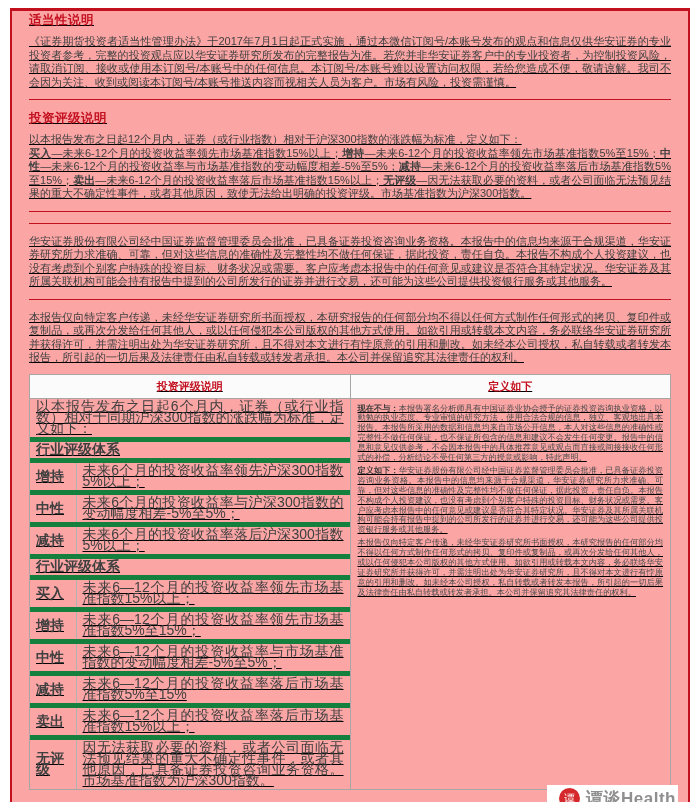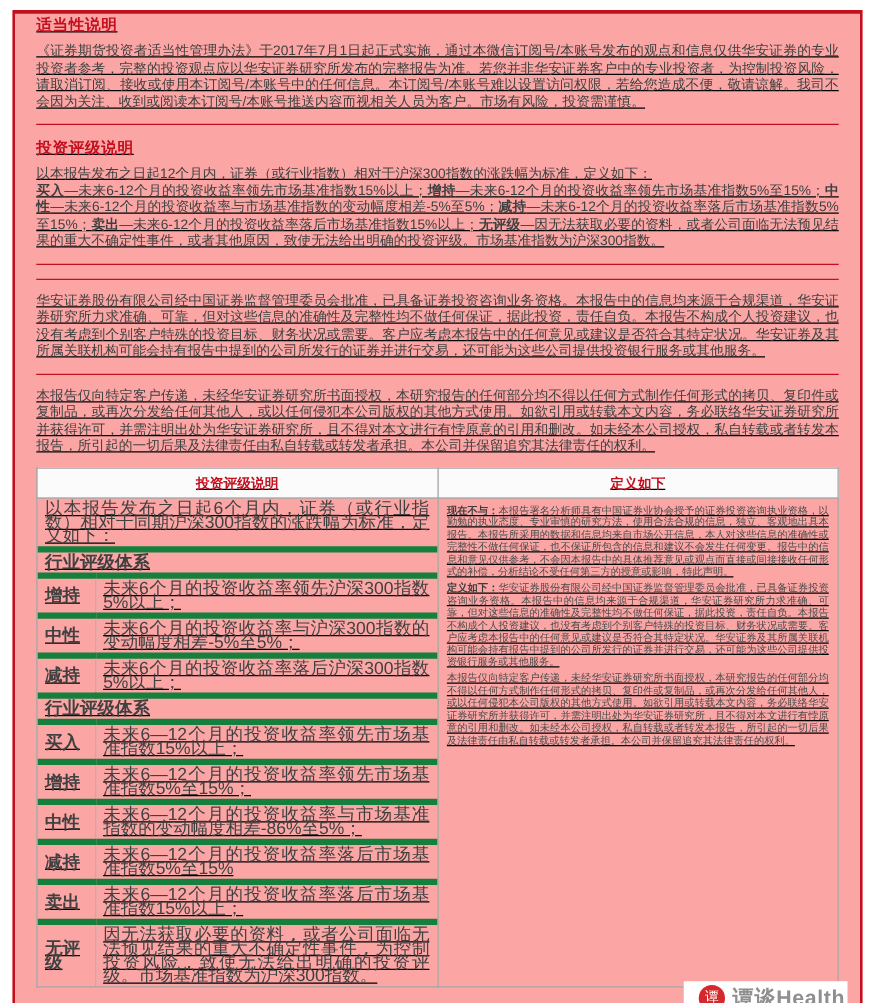--- a/index.html
+++ b/index.html
@@ -193,33 +193,33 @@
                 <tr>
                   <td class="lab">买入</td>
                   <td class="des">未来6—12个月的投资收益率领先市场基准指数15%以上；</td>
                 </tr>
                 <tr>
                   <td class="lab">增持</td>
                   <td class="des">未来6—12个月的投资收益率领先市场基准指数5%至15%；</td>
                 </tr>
                 <tr>
                   <td class="lab">中性</td>
-                  <td class="des">未来6—12个月的投资收益率与市场基准指数的变动幅度相差-86%至5%；</td>
+                  <td class="des">未来6—12个月的投资收益率与市场基准指数的变动幅度相差-5%至5%；</td>
                 </tr>
                 <tr>
                   <td class="lab">减持</td>
                   <td class="des">未来6—12个月的投资收益率落后市场基准指数5%至15%</td>
                 </tr>
                 <tr>
                   <td class="lab">卖出</td>
                   <td class="des">未来6—12个月的投资收益率落后市场基准指数15%以上；</td>
                 </tr>
                 <tr>
                   <td class="lab">无评级</td>
-                  <td class="des">因无法获取必要的资料，或者公司面临无法预见结果的重大不确定性事件，为控制投资风险，致使无法给出明确的投资评级。市场基准指数为沪深300指数。</td>
+                  <td class="des">因无法获取必要的资料，或者公司面临无法预见结果的重大不确定性事件，或者其他原因，已具备证券投资咨询业务资格。市场基准指数为沪深300指数。</td>
                 </tr>
               </tbody>
             </table>
           </td>
           <td class="rcell">
             <p><b>现在不与：</b><span>本报告署名分析师具有中国证券业协会授予的证券投资咨询执业资格，以勤勉的执业态度、专业审慎的研究方法，使用合法合规的信息，独立、客观地出具本报告。本报告所采用的数据和信息均来自市场公开信息，本人对这些信息的准确性或完整性不做任何保证，也不保证所包含的信息和建议不会发生任何变更。报告中的信息和意见仅供参考，不会因本报告中的具体推荐意见或观点而直接或间接接收任何形式的补偿，分析结论不受任何第三方的授意或影响，特此声明。</span></p>
             <p><b>定义如下：</b><span>华安证券股份有限公司经中国证券监督管理委员会批准，已具备证券投资咨询业务资格。本报告中的信息均来源于合规渠道，华安证券研究所力求准确、可靠，但对这些信息的准确性及完整性均不做任何保证，据此投资，责任自负。本报告不构成个人投资建议，也没有考虑到个别客户特殊的投资目标、财务状况或需要。客户应考虑本报告中的任何意见或建议是否符合其特定状况。华安证券及其所属关联机构可能会持有报告中提到的公司所发行的证券并进行交易，还可能为这些公司提供投资银行服务或其他服务。</span></p>
             <p><span>本报告仅向特定客户传递，未经华安证券研究所书面授权，本研究报告的任何部分均不得以任何方式制作任何形式的拷贝、复印件或复制品，或再次分发给任何其他人，或以任何侵犯本公司版权的其他方式使用。如欲引用或转载本文内容，务必联络华安证券研究所并获得许可，并需注明出处为华安证券研究所，且不得对本文进行有悖原意的引用和删改。如未经本公司授权，私自转载或者转发本报告，所引起的一切后果及法律责任由私自转载或转发者承担。本公司并保留追究其法律责任的权利。</span></p>
           </td>
         </tr>

